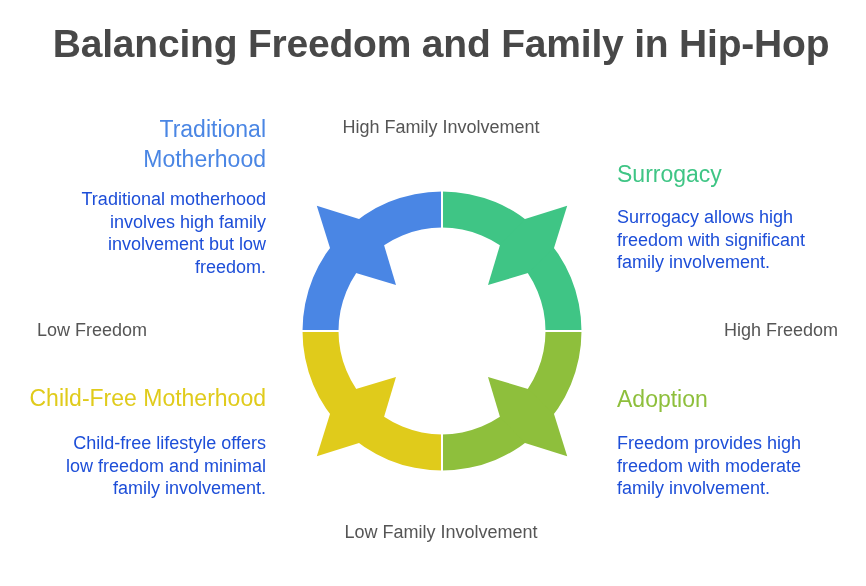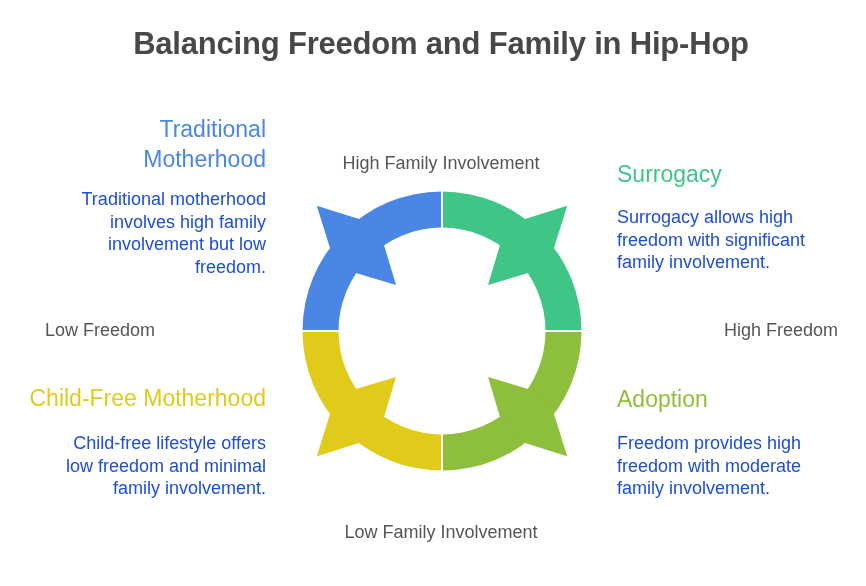--- a/index.html
+++ b/index.html
@@ -9,33 +9,33 @@
       height: 586px;
       overflow: hidden;
       background: #ffffff;
       font-family: "Liberation Sans", "DejaVu Sans", sans-serif;
       color: #555555;
     }
     .title {
       position: absolute;
       left: 41px; width: 800px; top: 26px;
       text-align: center;
-      font-size: 31px; line-height: 36px; font-weight: bold;
+      font-size: 39px; line-height: 36px; font-weight: bold;
       color: #484848;
       letter-spacing: -0.2px;
     }
     .axis {
       position: absolute;
       font-size: 18px; line-height: 22px;
       color: #555555;
       white-space: nowrap;
     }
-    .axis.top    { left: 241px; width: 400px; text-align: center; top: 116px; margin-top: 36px; }
+    .axis.top    { left: 241px; width: 400px; text-align: center; top: 116px; }
     .axis.bottom { left: 241px; width: 400px; text-align: center; top: 521px; }
-    .axis.left   { left: 45px; top: 319px; }
+    .axis.left   { left: 37px; top: 319px; }
     .axis.right  { right: 28px; top: 319px; text-align: right; }
 
     .block { position: absolute; width: 250px; }
     .block.r { right: 600px; text-align: right; }
     .block.l { left: 617px; text-align: left; }
     .block .head {
       font-size: 23px; line-height: 30px; font-weight: normal;
       white-space: nowrap;
     }
     .block .body {

